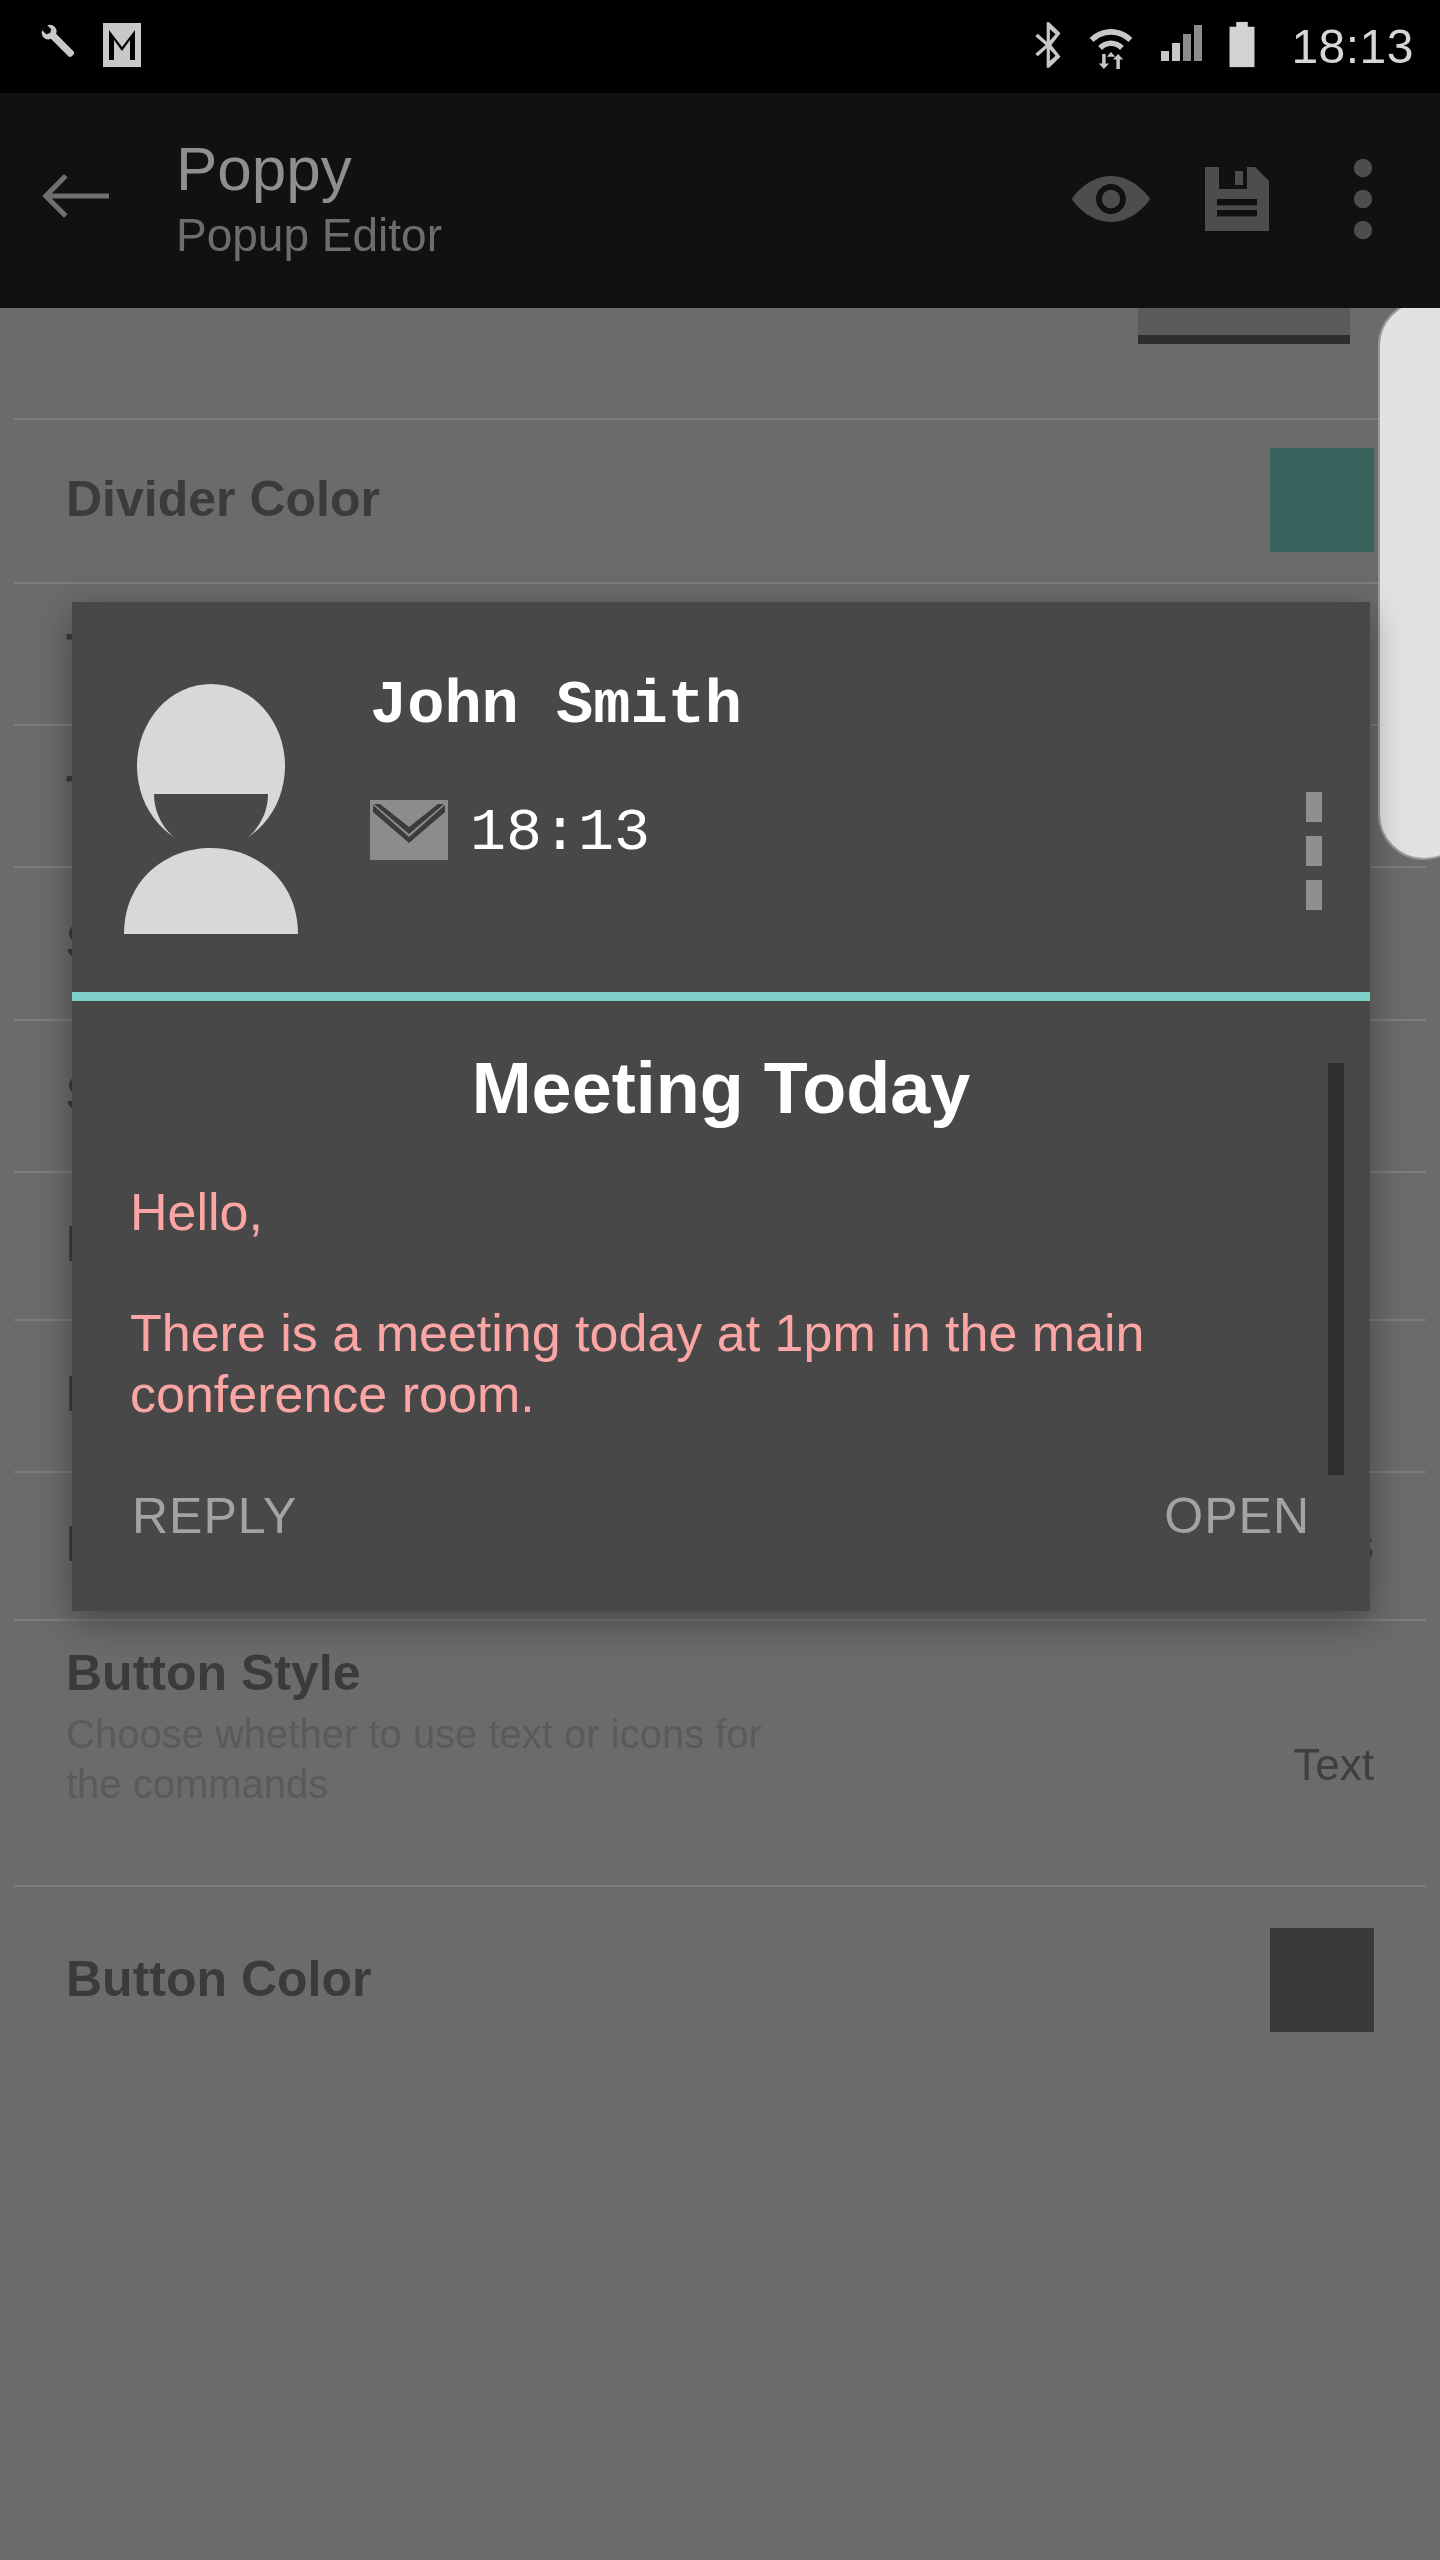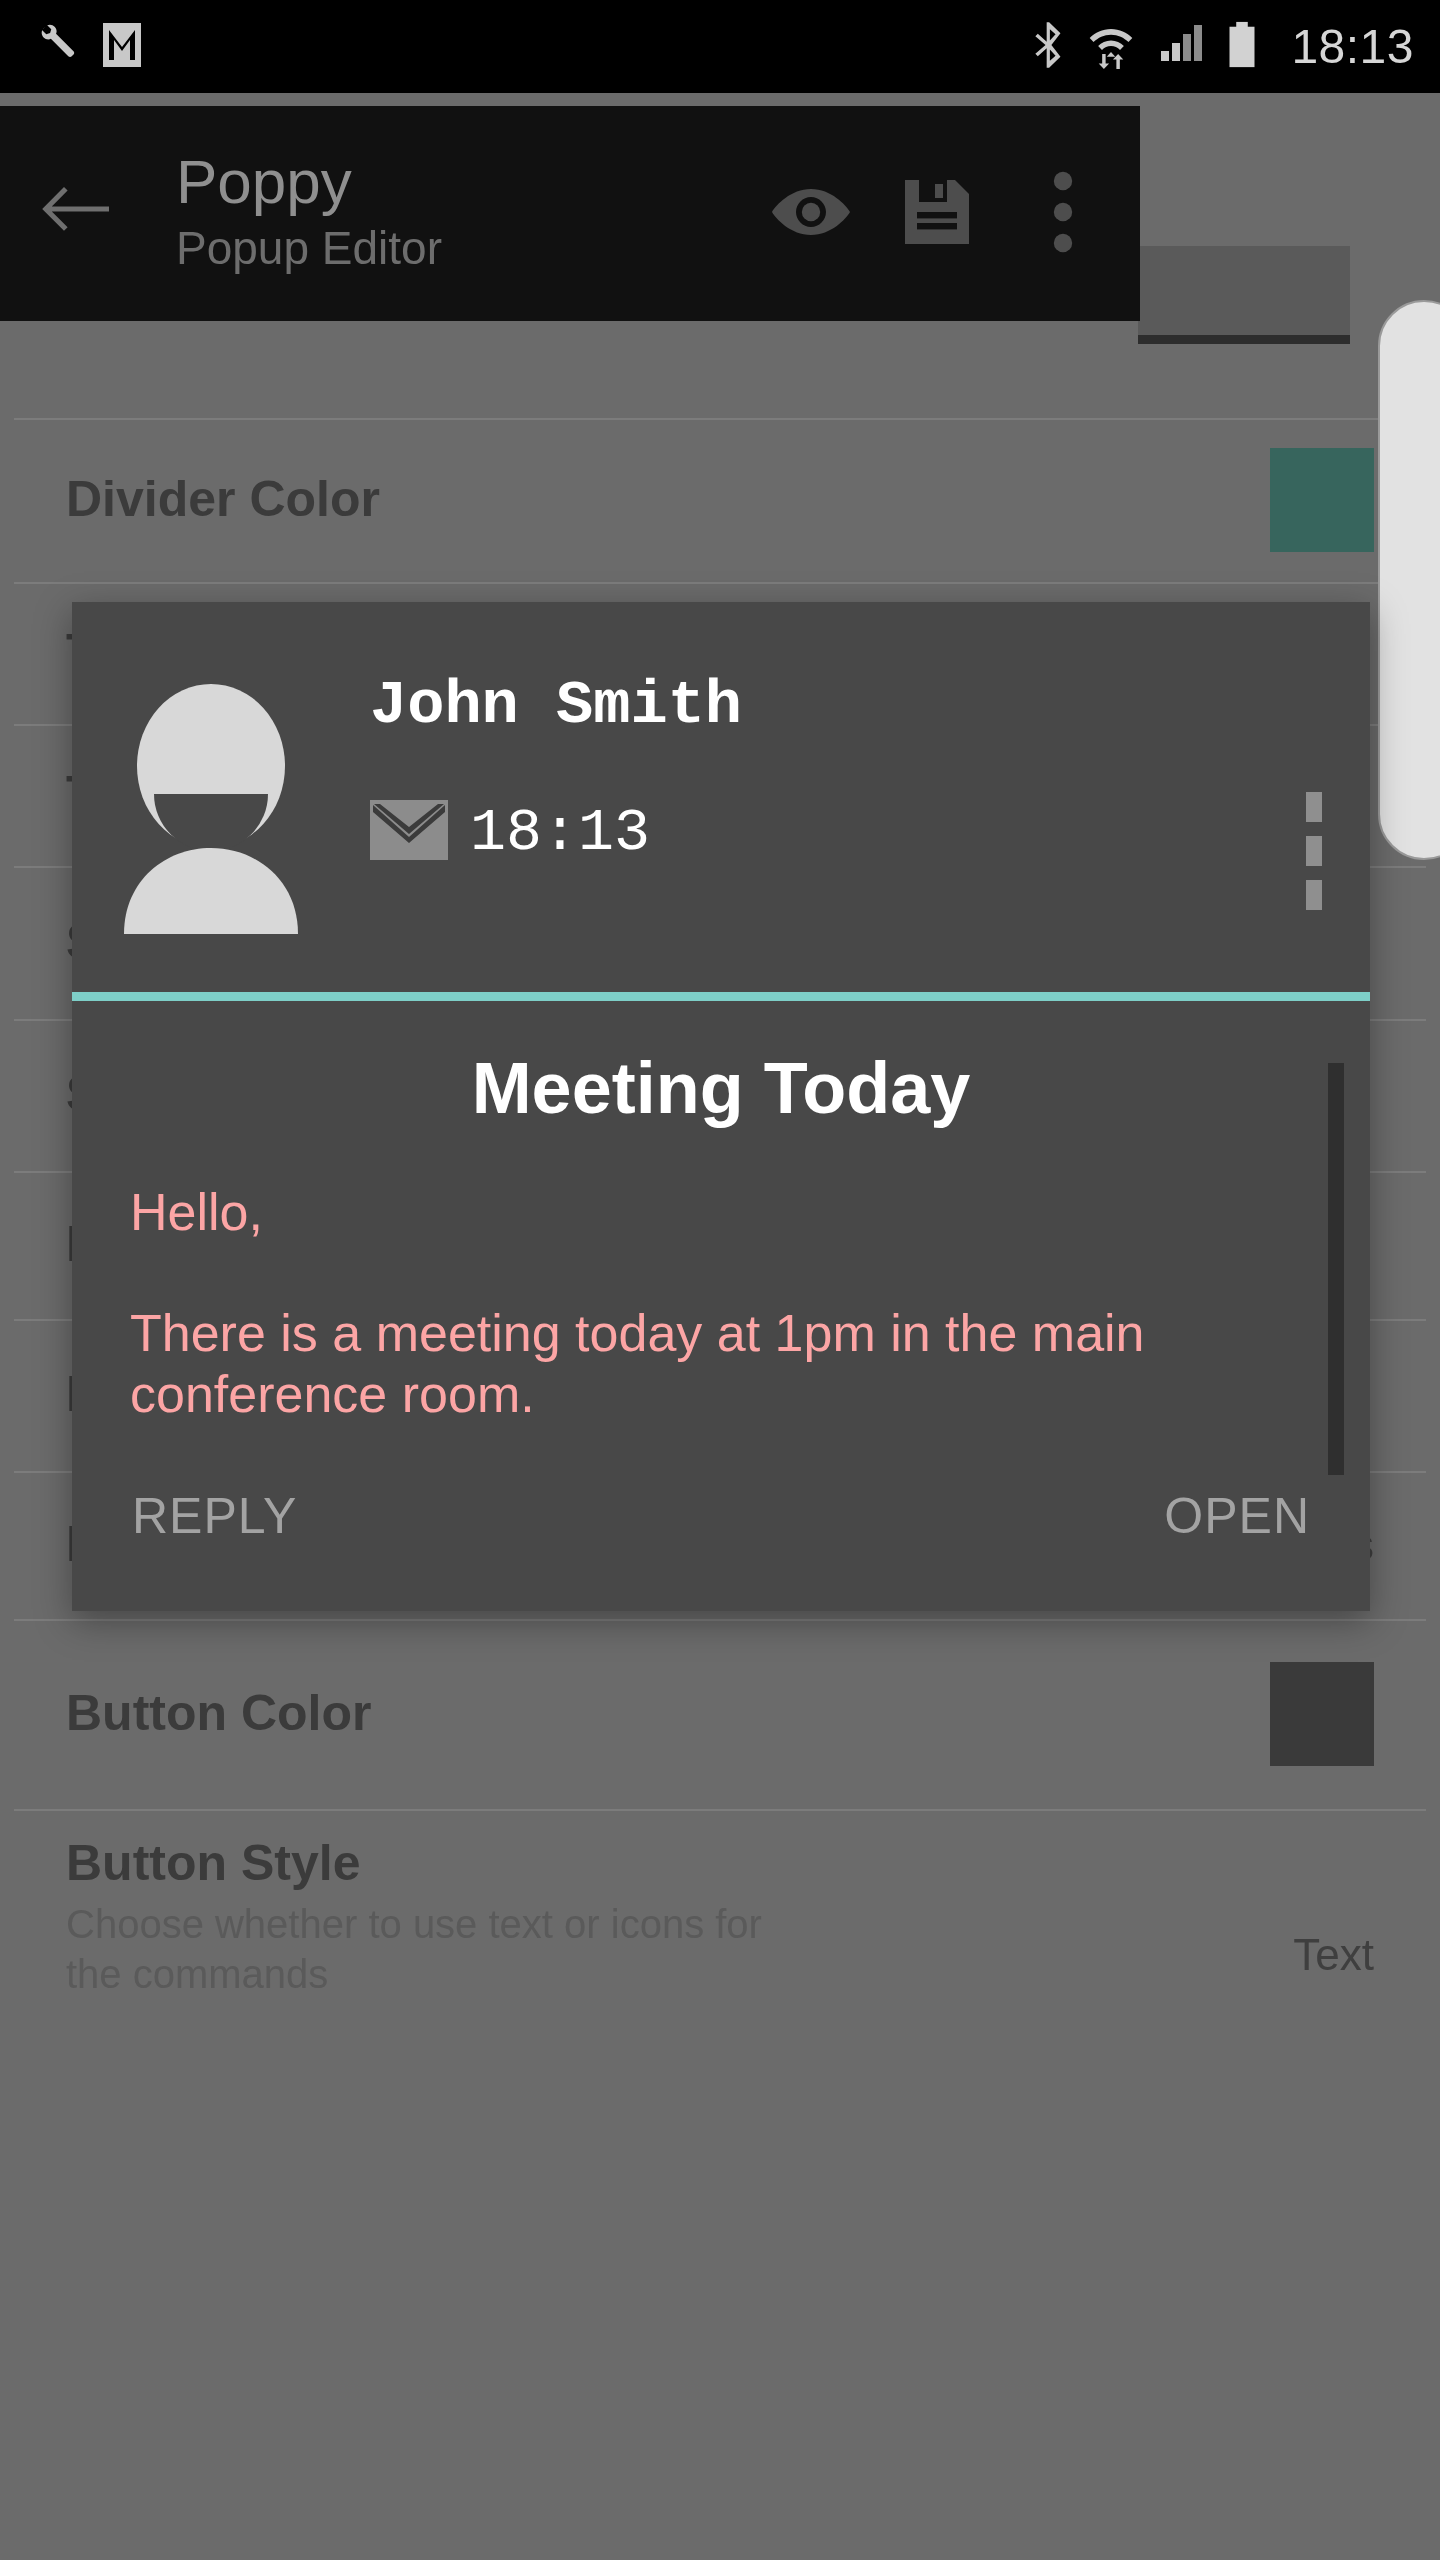--- a/index.html
+++ b/index.html
@@ -16,22 +16,22 @@
     position:absolute; top:0; left:0; width:1440px; height:93px;
     background:#000; display:flex; align-items:center;
     padding:0 26px 0 34px; z-index:60;
   }
   .sb-left{ display:flex; align-items:center; gap:22px; }
   .sb-right{ margin-left:auto; display:flex; align-items:center; gap:21px; }
   .sb-time{ color:#d6d6d6; font-size:48px; letter-spacing:0.5px; margin-left:12px; }
 
   
   .appbar{
-    position:absolute; top:93px; left:0; width:1140px; height:215px;
-    background:#111111; display:flex; align-items:center; z-index:55;margin-top:13px;
+    position:absolute; top:93px; left:0; width:1440px; height:215px;
+    background:#111111; display:flex; align-items:center; z-index:55;
   }
   .back-btn{ width:150px; height:215px; display:flex; align-items:center; justify-content:center; }
   .appbar-titles{ display:flex; flex-direction:column; justify-content:center; flex:1; padding-left:26px; }
   .appbar-title{ color:#8f8f8f; font-size:62px; line-height:1.05; font-weight:400; }
   .appbar-sub{ color:#6d6d6d; font-size:46px; line-height:1.25; margin-top:6px; }
   .appbar-actions{ display:flex; align-items:center; gap:0; padding-right:14px; }
   .ab-icon{ width:126px; height:215px; display:flex; align-items:center; justify-content:center; }
 
   
   .settings{ position:absolute; top:308px; left:0; width:1440px; height:2252px; background:#6b6b6b; z-index:10; }
@@ -227,35 +227,35 @@
     </div>
 
     <div class="srow" style="height:148px;">
       <div class="srow-div"></div>
       <div class="srow-text" style="min-height:148px;">
         <div class="srow-title">Button Row Style</div>
       </div>
       <div class="srow-value">Minimal Buttons</div>
     </div>
 
-    <div class="srow" style="height:190px;">
-      <div class="srow-div"></div>
-      <div class="srow-text" style="min-height:190px;">
-        <div class="srow-title">Button Color</div>
-      </div>
-      <div class="swatch" style="background:#3a3a3a;"></div>
-    </div>
-
     <div class="srow" style="height:266px; padding-top:26px;">
       <div class="srow-div"></div>
       <div class="srow-text">
         <div class="srow-title">Button Style</div>
         <div class="srow-desc">Choose whether to use text or icons for the commands</div>
       </div>
       <div class="srow-value">Text</div>
+    </div>
+
+    <div class="srow" style="height:190px;">
+      <div class="srow-div"></div>
+      <div class="srow-text" style="min-height:190px;">
+        <div class="srow-title">Button Color</div>
+      </div>
+      <div class="swatch" style="background:#3a3a3a;"></div>
     </div>
   </div>
 
   <div class="edge-shape"></div>
 
   <div class="dialog">
 
     <div class="dlg-header">
       <div class="avatar">
         <svg width="250" height="250" viewBox="0 0 250 250">

